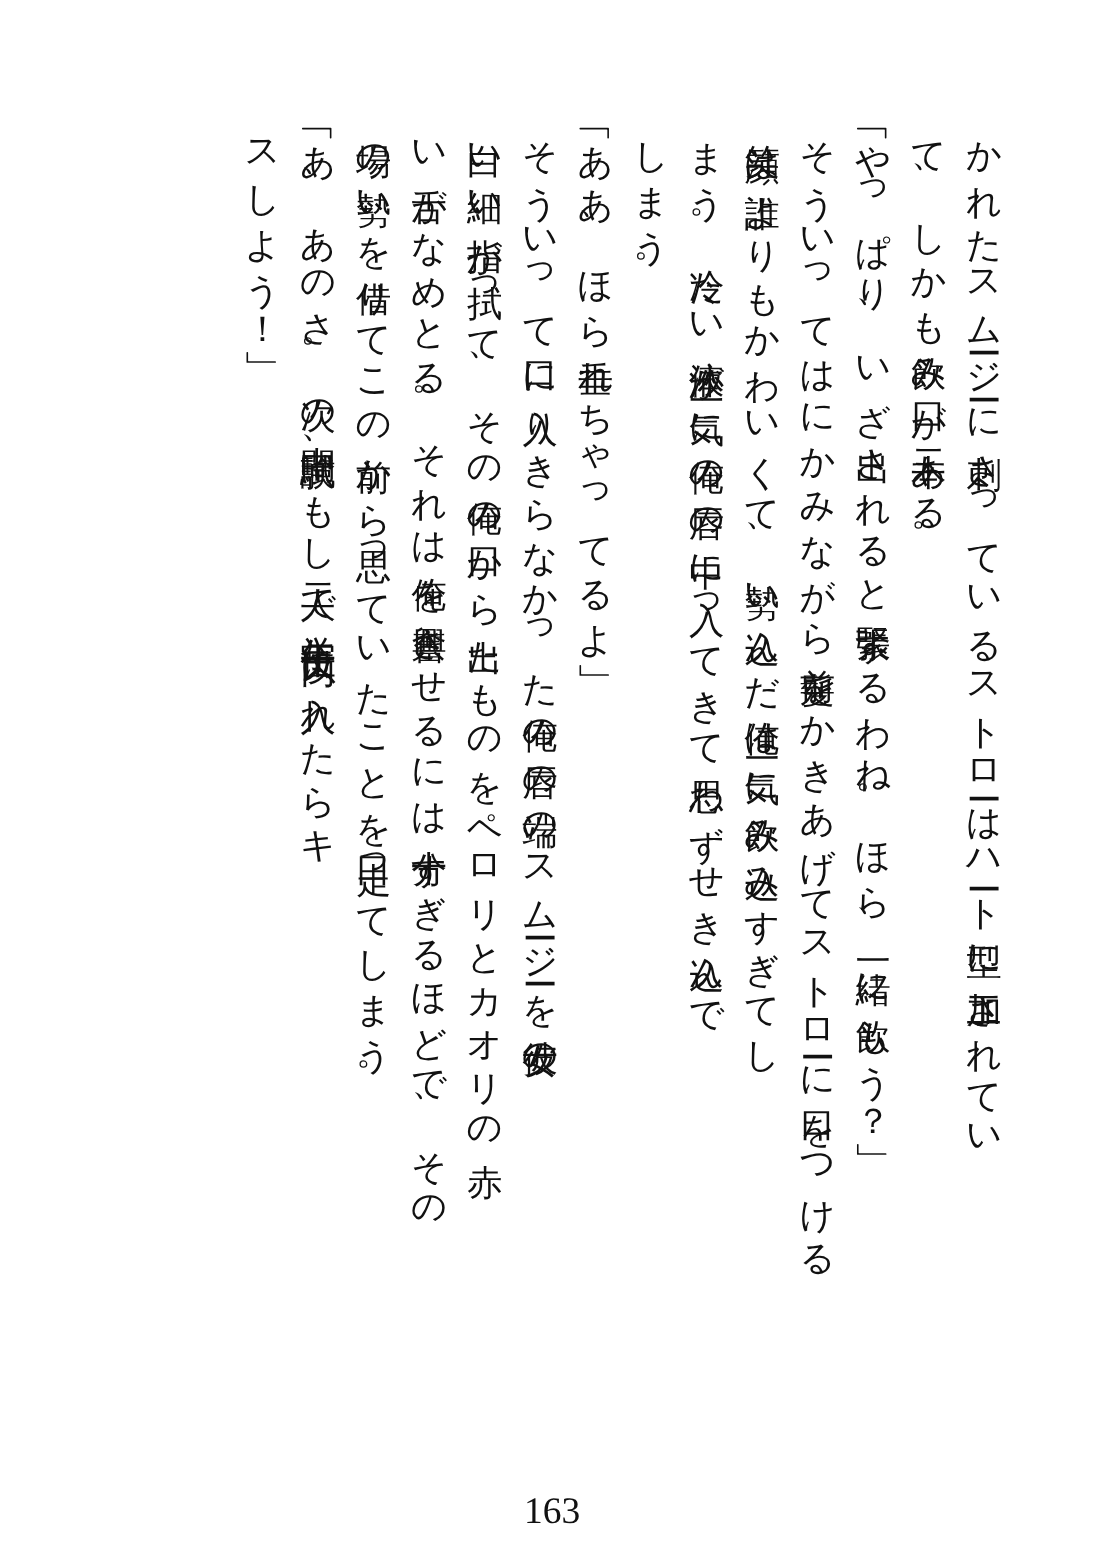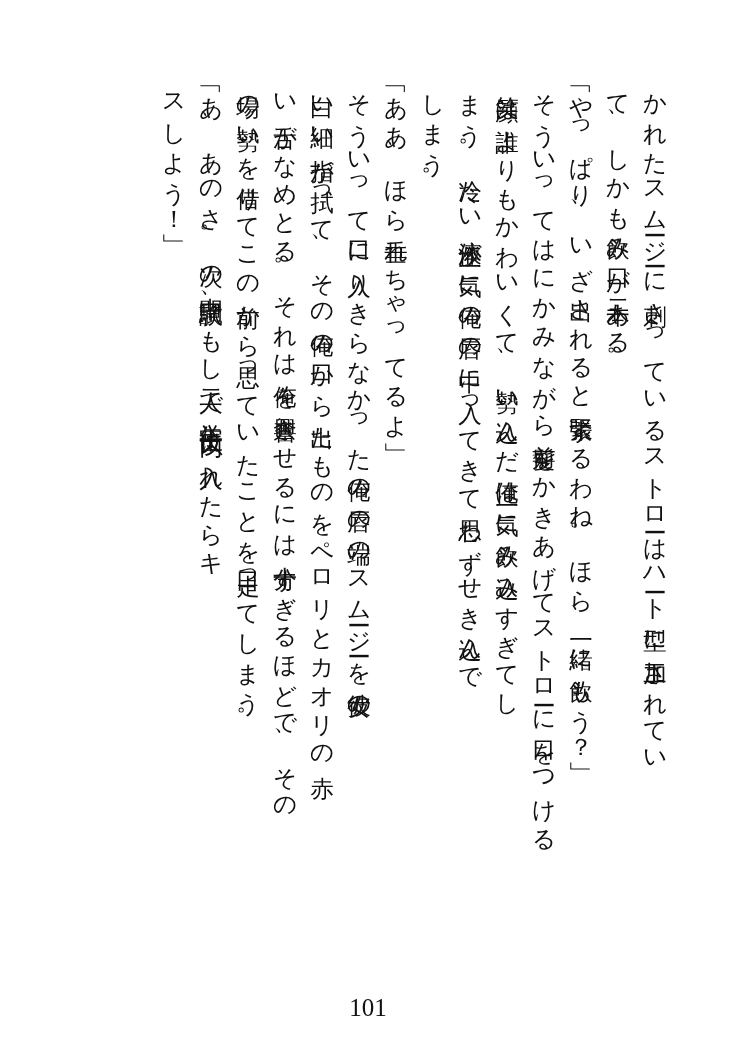--- a/index.html
+++ b/index.html
@@ -67,15 +67,15 @@
     <div class="vline">しまう。</div>
     <div class="vline">「ああ、ほら垂れちゃってるよ」</div>
     <div class="vline">そういって口に入りきらなかった俺の唇の端のスムージーを彼女の</div>
     <div class="vline">白い細い指が拭って、その俺の口から出たものをペロリとカオリの赤</div>
     <div class="vline">い舌がなめとる。それは俺を興奮させるには十分すぎるほどで、その</div>
     <div class="vline">場の勢いを借りてこの前から思っていたことを口走ってしまう。</div>
     <div class="vline">「あ、あのさ。次の中間試験、もし二人で学年十位以内に入れたらキ</div>
     <div class="vline">スしよう！」</div>
   </div>
 
-  <div class="page-number">101</div>
+  <div class="page-number">163</div>
 
 </div>
 
 </body></html>

